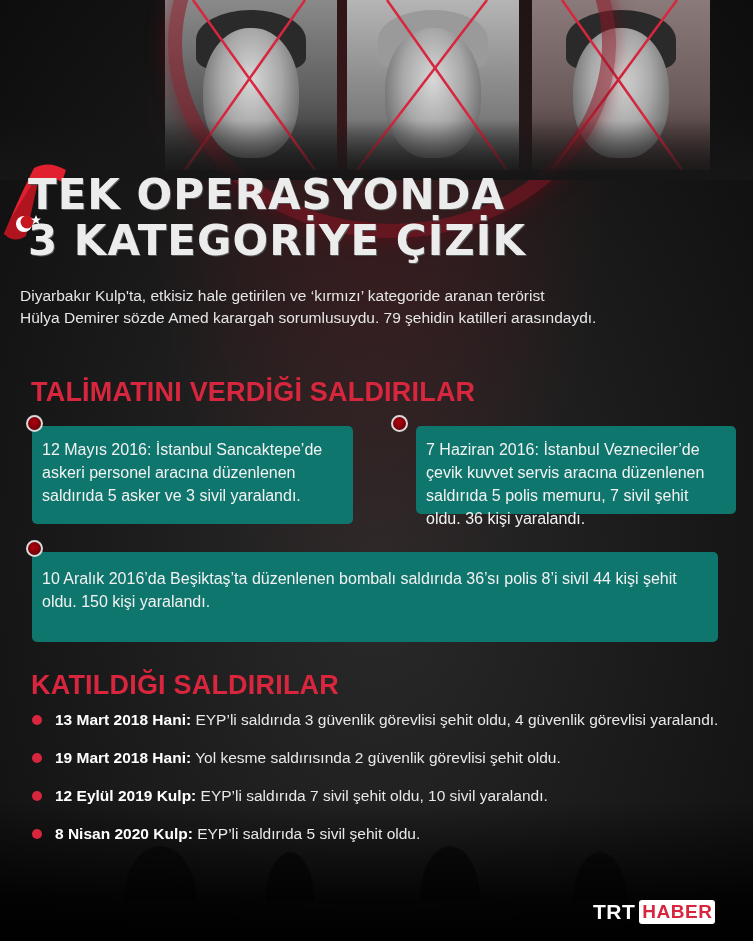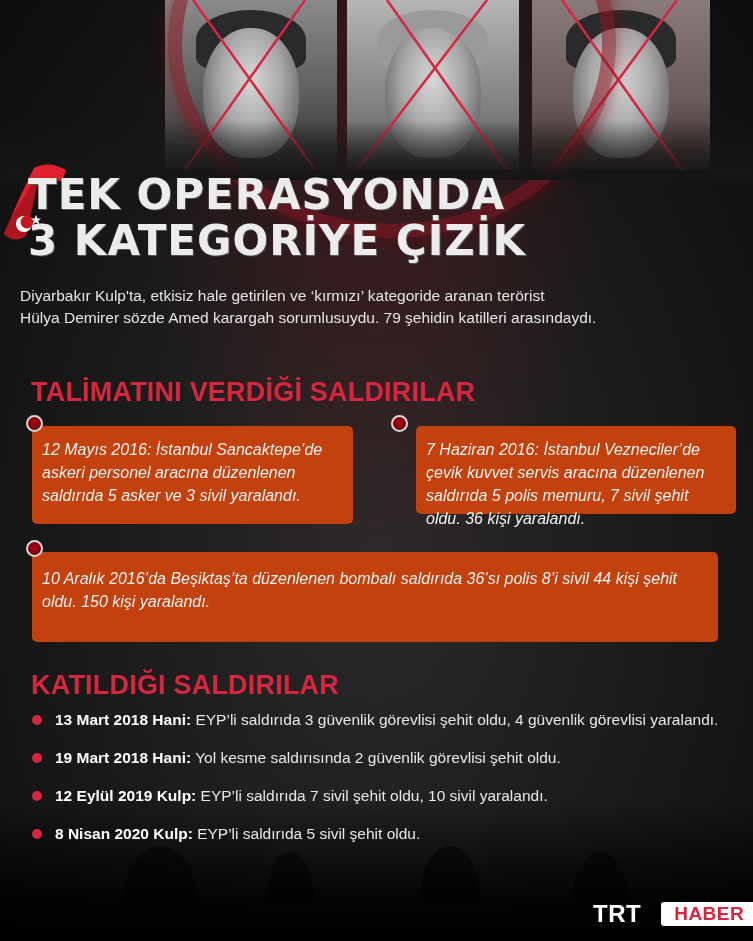--- a/index.html
+++ b/index.html
@@ -84,46 +84,46 @@
 
   .section-title {
     position: absolute; left: 31px;
     font-weight: bold; font-size: 27px; color: #d7263d;
     letter-spacing: 0.2px;
   }
   .sec1 { top: 377px; }
   .sec2 { top: 670px; }
 
   .card {
-    position: absolute; background: #c2410c; border-radius: 5px;
+    position: absolute; background: #0f766e; border-radius: 5px;
     font-size: 16px; line-height: 23px; color: #f2f2f2;
-    padding: 12px 10px 10px 10px; box-sizing: border-box; font-style: italic;
+    padding: 12px 10px 10px 10px; box-sizing: border-box;
   }
   .card-1 { left: 32px; top: 426px; width: 321px; height: 98px; }
   .card-2 { left: 416px; top: 426px; width: 320px; height: 88px; }
   .card-3 { left: 32px; top: 552px; width: 686px; height: 90px; padding-top: 15px; }
   .pin {
     position: absolute; width: 13px; height: 13px; border-radius: 50%;
     background: radial-gradient(circle at 45% 40%, #b00010 0%, #7a0008 60%, #3a0005 100%);
     border: 2px solid #d9d9d9;
   }
   .pin-1 { left: 26px; top: 415px; }
   .pin-2 { left: 391px; top: 415px; }
   .pin-3 { left: 26px; top: 540px; }
 
   .list { position: absolute; left: 31px; top: 708px; width: 700px; }
   .list-item { position: relative; padding-left: 24px; font-size: 15.5px; line-height: 24px; color: #e8e8e8; margin-bottom: 14px; }
   .list-item .dot { position: absolute; left: 1px; top: 7px; width: 10px; height: 10px; border-radius: 50%; background: #d7263d; }
   .list-item b { color: #ffffff; font-weight: bold; }
 
   .logo { position: absolute; left: 593px; top: 900px; display: flex; align-items: center; }
-  .logo .trt { font-weight: bold; font-size: 24px; color: #fff; letter-spacing: 0.5px; margin-right: 20px; }
+  .logo .trt { font-weight: bold; font-size: 21px; color: #fff; letter-spacing: 0.5px; margin-right: 4px; }
   .logo .haber {
     background: #fff; color: #d7263d; font-weight: bold; font-size: 19px;
-    padding: 1px 13px; border-radius: 3px; letter-spacing: 0.5px;
+    padding: 1px 3px; border-radius: 3px; letter-spacing: 0.5px;
   }
 </style>
 </head>
 <body>
 
 <div class="bg"></div>
 <div class="silhouettes"></div>
 <div class="bottom-shade"></div>
 
 <div class="photos">

